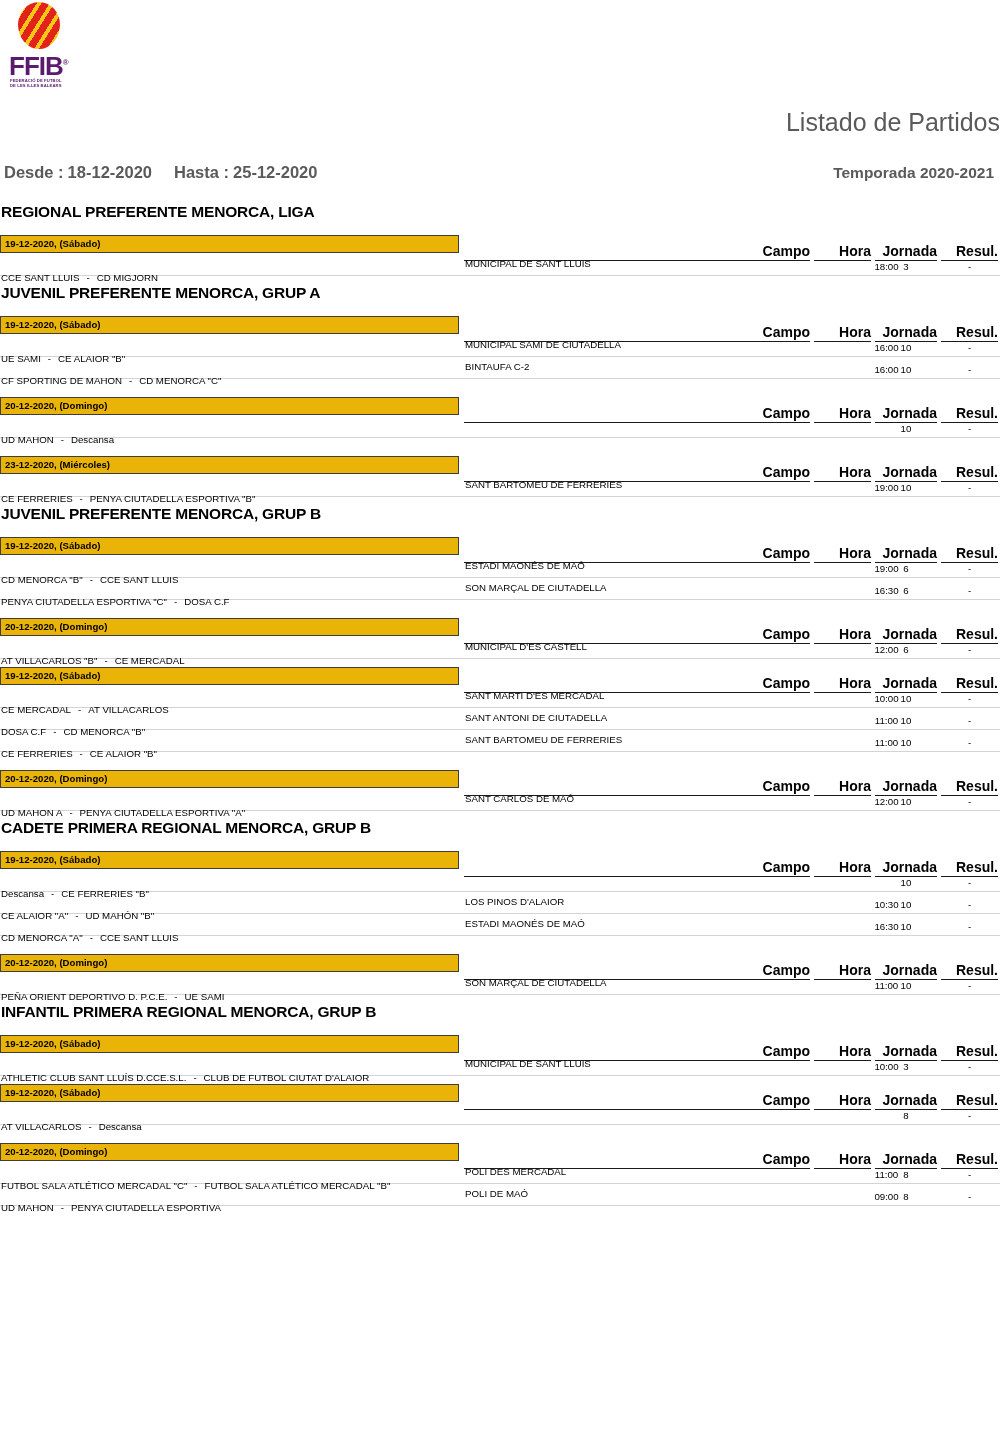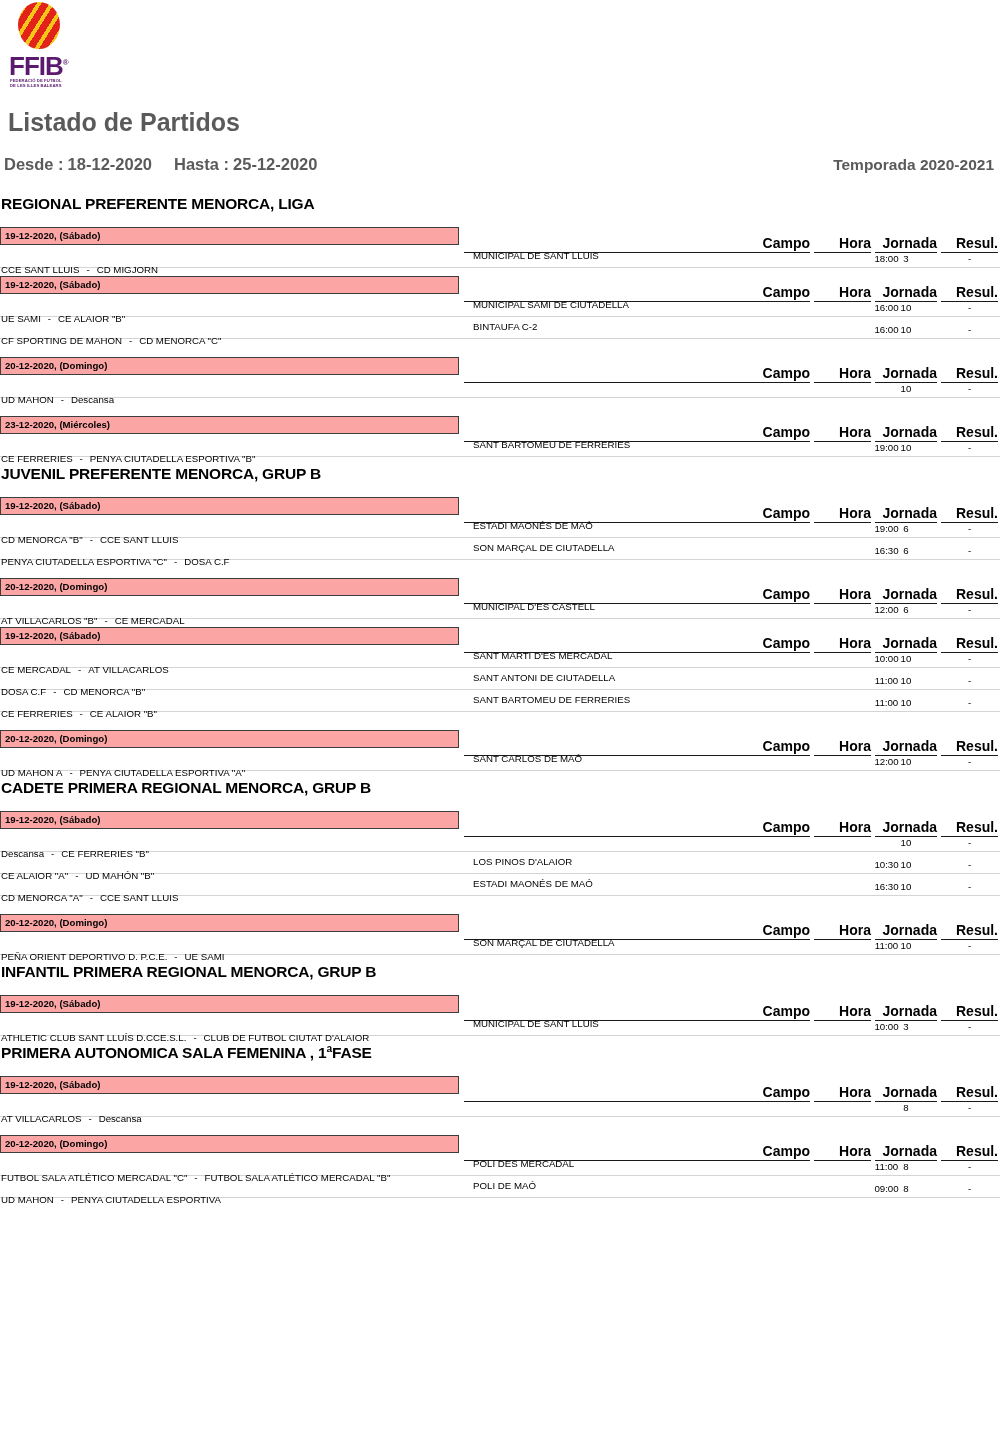--- a/index.html
+++ b/index.html
@@ -64,32 +64,32 @@
   .fed-title {
     position: absolute;
     left: 88px; top: 30px;
     font-size: 25px;
     font-weight: bold;
     color: #5a5a5a;
     letter-spacing: 0.1px;
   }
 
   .doc-title {
-    text-align: left;
+    text-align: right;
     font-size: 25px;
-    font-weight: bold;
+    font-weight: normal;
     color: #5a5a5a;
     margin-top: 12px;
     padding-left: 8px;
   }
 
   .range-bar {
     position: relative;
     height: 40px;
-    margin-top: 10px;
+    margin-top: 18px;
   }
   .range-left {
     position: absolute; left: 4px; top: 8px;
     font-size: 16.5px; font-weight: bold; color: #5a5a5a;
   }
   .range-left .lbl { margin-right: 4px; }
   .range-left .val { margin-right: 22px; }
   .range-right {
     position: absolute; right: 6px; top: 9px;
     font-size: 15.5px; font-weight: bold; color: #5a5a5a;
@@ -110,21 +110,21 @@
 
   .day-head {
     position: relative;
     height: 18px;
     margin-bottom: 1px;
   }
   .day-box {
     position: absolute;
     left: 0; top: 0;
     width: 459px; height: 18px;
-    background: #fca5a5;
+    background: #eab308;
     border: 1.4px solid #3d3d3d;
     line-height: 15px;
     padding-left: 4px;
     font-size: 9.6px;
     font-weight: bold;
     color: #000;
     white-space: nowrap;
   }
   .col-head {
     position: absolute;
@@ -152,21 +152,20 @@
   .m-teams {
     position: absolute; left: 1px; top: 18px;
     width: 460px;
     overflow: hidden;
   }
   .m-teams .sep { padding: 0 7px; }
   .m-campo {
     position: absolute; left: 465px; top: 4px;
     width: 345px;
     overflow: hidden;
-    margin-left: 8px;
   }
   .m-hora  { position: absolute; left: 858px; top: 7px; width: 57px; text-align: center; }
   .m-jorn  { position: absolute; left: 875px; top: 7px; width: 62px; text-align: center; }
   .m-resul { position: absolute; left: 941px; top: 7px; width: 57px; text-align: center; }
 
   .gap { height: 16px; }
 </style>
 </head>
 <body>
 
@@ -206,20 +205,21 @@
         <div class="match-row">
           <div class="m-teams"><span>CCE SANT LLUIS</span><span class="sep">-</span><span>CD MIGJORN</span></div>
           <div class="m-campo">MUNICIPAL DE SANT LLUIS</div>
           <div class="m-hora">18:00</div>
           <div class="m-jorn">3</div>
           <div class="m-resul">-</div>
         </div>
       </div>
     </div>
     <div class="competition">
+      <div class="comp-title">JUVENIL PREFERENTE MENORCA, GRUP A</div>
       <div class="dayblock">
         <div class="day-head">
           <div class="day-box">19-12-2020,  (Sábado)</div>
           <div class="col-head ch-campo">Campo</div>
           <div class="col-head ch-hora">Hora</div>
           <div class="col-head ch-jorn">Jornada</div>
           <div class="col-head ch-resul">Resul.</div>
         </div>
         <div class="match-row">
           <div class="m-teams"><span>UE SAMI</span><span class="sep">-</span><span>CE ALAIOR "B"</span></div>
@@ -426,21 +426,20 @@
         <div class="match-row">
           <div class="m-teams"><span>ATHLETIC CLUB SANT LLUÍS D.CCE.S.L.</span><span class="sep">-</span><span>CLUB DE FUTBOL CIUTAT D'ALAIOR</span></div>
           <div class="m-campo">MUNICIPAL DE SANT LLUIS</div>
           <div class="m-hora">10:00</div>
           <div class="m-jorn">3</div>
           <div class="m-resul">-</div>
         </div>
       </div>
     </div>
     <div class="competition">
-      <div class="comp-title">PRIMERA AUTONOMICA SALA FEMENINA , 1ªFASE</div>
       <div class="dayblock">
         <div class="day-head">
           <div class="day-box">19-12-2020,  (Sábado)</div>
           <div class="col-head ch-campo">Campo</div>
           <div class="col-head ch-hora">Hora</div>
           <div class="col-head ch-jorn">Jornada</div>
           <div class="col-head ch-resul">Resul.</div>
         </div>
         <div class="match-row">
           <div class="m-teams"><span>AT VILLACARLOS</span><span class="sep">-</span><span>Descansa</span></div>

